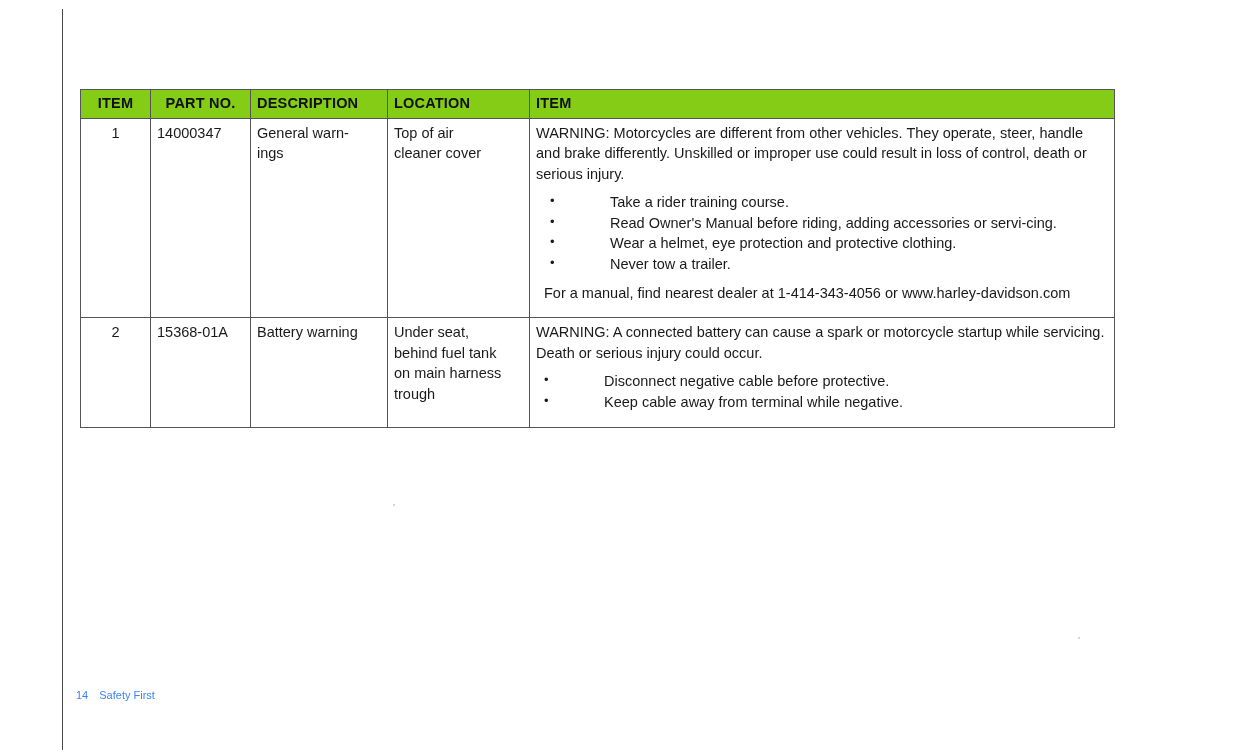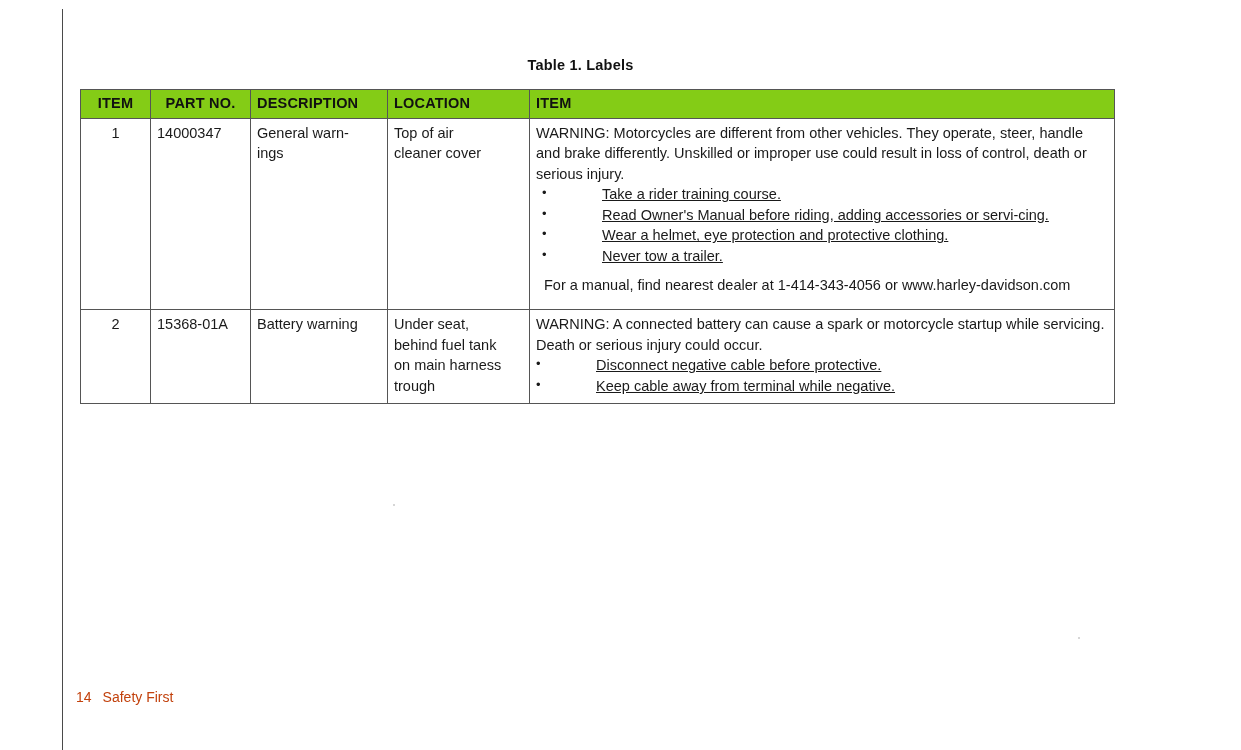--- a/index.html
+++ b/index.html
@@ -94,23 +94,22 @@
   col.c-loc  { width: 142px; }
   col.c-text { width: 585px; }
 
   td.item { text-align: center; }
   td.part { text-align: left; }
 
   .warn-intro { margin: 0; }
 
   ul.bullets {
     list-style: none;
-    margin: 0;
+    margin: 8px;
     padding: 0;
-    text-decoration: underline;
   }
   ul.bullets li {
     position: relative;
     padding-left: 66px;
     margin: 0;
   }
   ul.bullets li::before {
     content: "\2022";
     position: absolute;
     left: 6px;
@@ -124,43 +123,42 @@
     padding-left: 60px;
   }
   ul.bullets.tight li::before {
     left: 0px;
   }
 
   .footer {
     position: absolute;
     left: 13px;
     top: 680px;
-    font-size: 14px;
-    color: #c2410c;
+    font-size: 11px;
+    color: #3b82f6;
   }
   .footer .pagenum {
     margin-right: 11px;
   }
   .speck {
     position: absolute;
     width: 2px;
     height: 2px;
     background: #c9c9c9;
     border-radius: 50%;
   }
 </style>
 </head>
 <body>
 
 <div class="page-edge-top"></div>
 <div class="page-edge-left"></div>
 
 <div class="sheet">
 
-  <div class="table-title">Table 1. Labels</div>
 
   <table class="labels-table">
     <colgroup>
       <col class="c-item">
       <col class="c-part">
       <col class="c-desc">
       <col class="c-loc">
       <col class="c-text">
     </colgroup>
     <thead>

